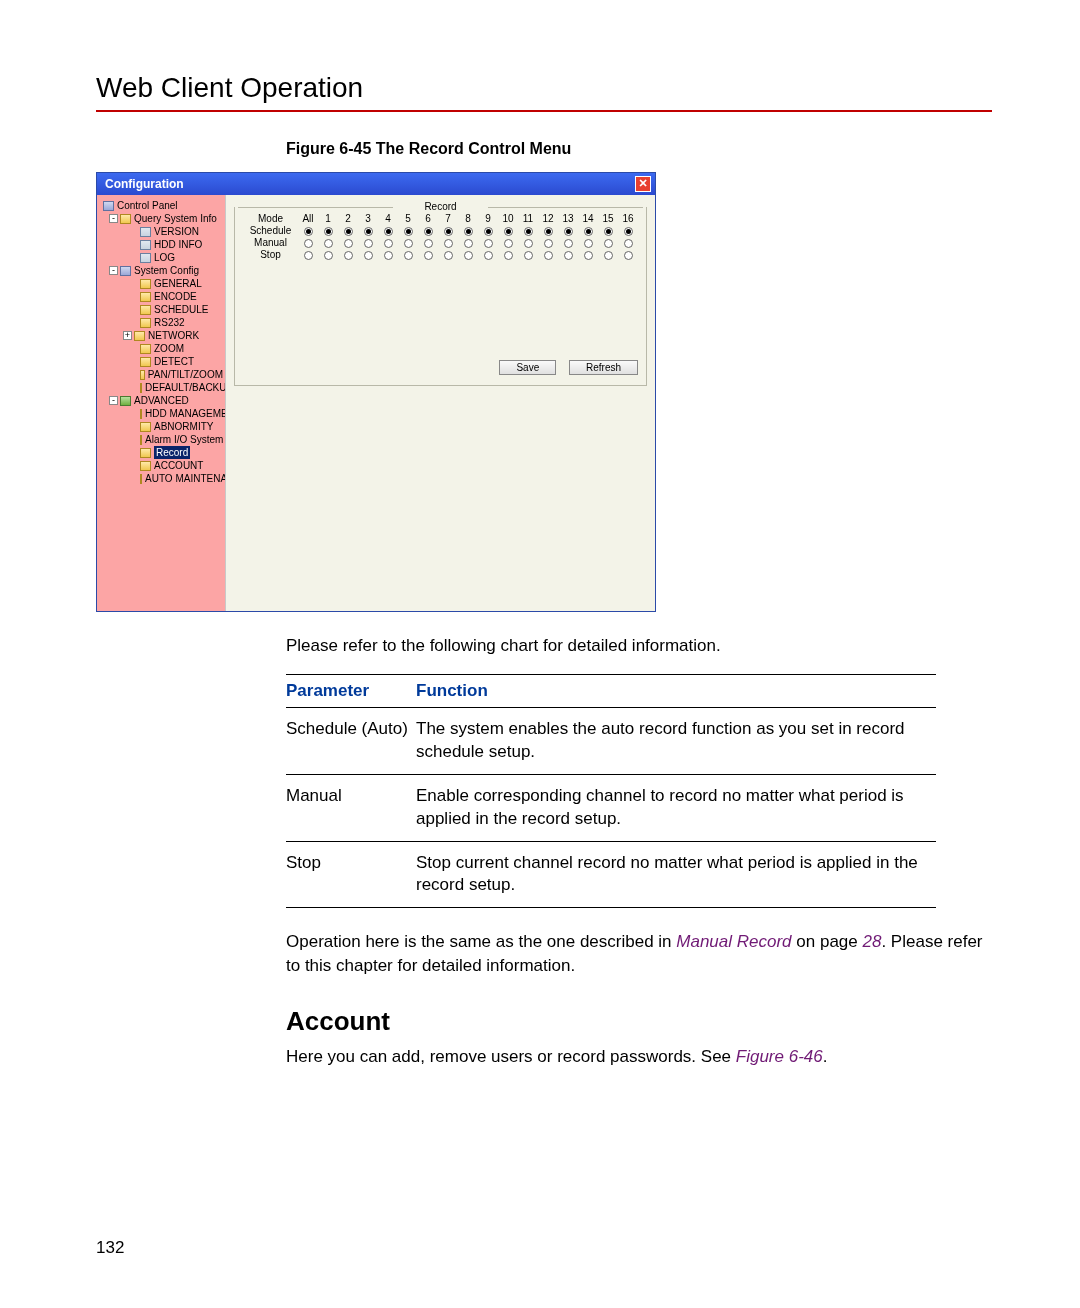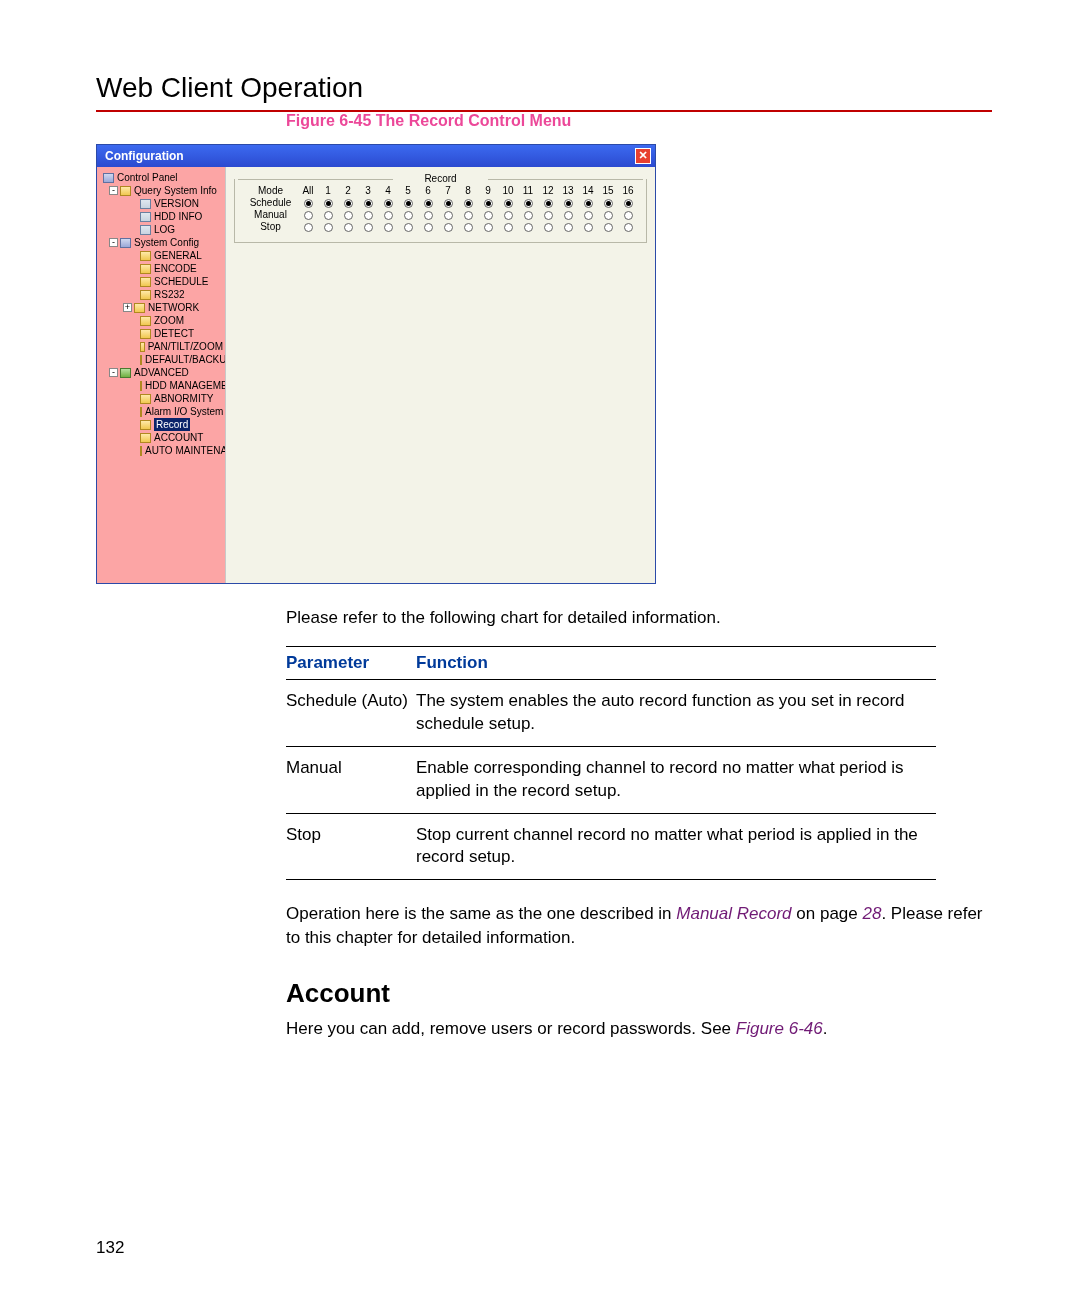--- a/index.html
+++ b/index.html
@@ -10,25 +10,26 @@
     font-family: Arial, Helvetica, sans-serif;
     color: #000;
     padding: 72px 88px 40px 96px;
     position: relative;
   }
   .page-title {
     font-size: 28px;
     font-weight: 400;
     padding-bottom: 6px;
     border-bottom: 2px solid #c00000;
+    margin-bottom: 28px;
   }
   .figure-caption {
     font-size: 16px;
     font-weight: 700;
-    color: #ec4899;
+    color: #000000;
     margin-left: 190px;
     margin-bottom: 14px;
   }
   .app-window {
     width: 560px;
     border: 1px solid #2b4aa8;
     background: #f3f3e8;
     font-family: Tahoma, Arial, sans-serif;
   }
   .titlebar {
@@ -507,20 +508,24 @@
             <div class="gcell">
               <div class="radio"></div>
             </div>
             <div class="gcell">
               <div class="radio"></div>
             </div>
             <div class="gcell">
               <div class="radio"></div>
             </div>
           </div>
+        <div class="btns">
+          <span class="winbtn">Save</span>
+          <span class="winbtn">Refresh</span>
+        </div>
       </div>
     </div>
   </div>
 </div>
 
 <div class="body-text">Please refer to the following chart for detailed information.</div>
 
 <table class="param">
   <thead>
     <tr>

